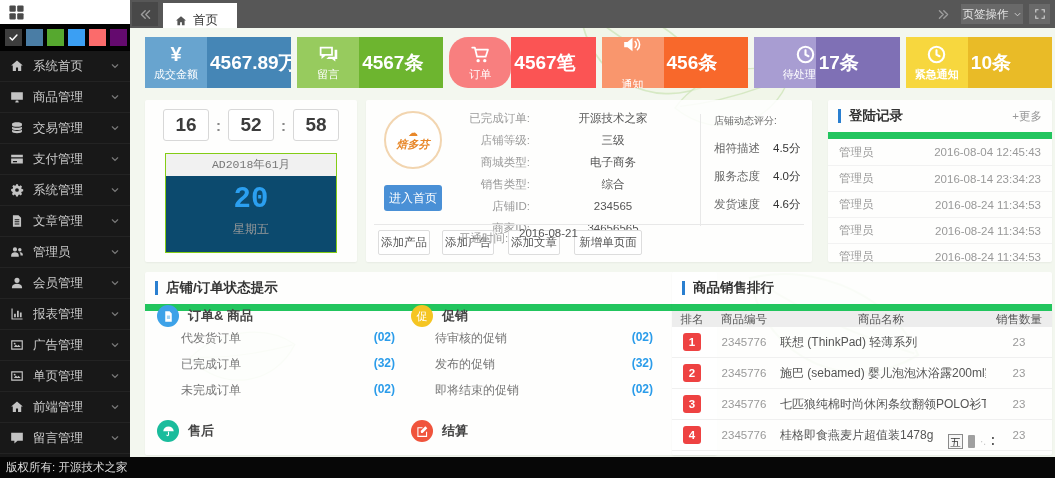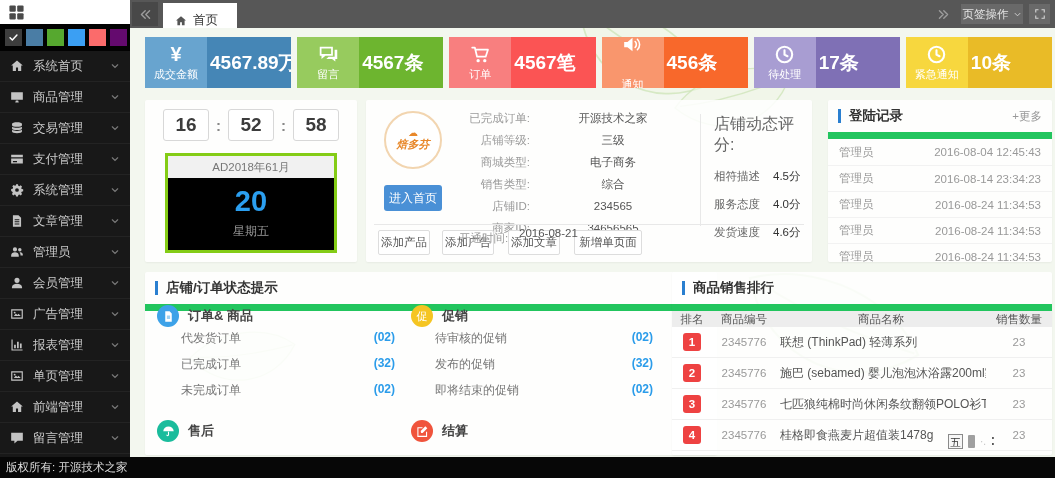--- a/index.html
+++ b/index.html
@@ -49,42 +49,42 @@
   .card-left .icon { width:21px; height:21px; color:#fff; }
   .card-glyph { font-size:20px; font-weight:bold; line-height:21px; }
   .card-label { font-size:11px; margin-top:2px; white-space:nowrap; }
   .card-right { flex:1; display:flex; align-items:center; color:#fff; font-size:19px; font-weight:bold; padding-left:3px; white-space:nowrap; overflow:hidden; }
 
   
   #clock-panel { left:15px; top:72px; width:212px; height:162px; }
   .time-row { display:flex; align-items:center; justify-content:center; margin-top:9px; }
   .tbox { width:46px; height:32px; background:#fff; border:1px solid #d8d8d8; border-radius:3px; text-align:center; line-height:30px; font-size:19px; font-weight:bold; color:#3c3c3c; }
   .tcolon { margin:0 7px; font-weight:bold; color:#888; font-size:15px; }
-  .calendar { position:absolute; left:20px; right:20px; top:53px; bottom:9px; border:3px solid #84cc16; background:#000000; }
+  .calendar { position:absolute; left:20px; right:20px; top:53px; bottom:9px; border:1px solid #84cc16; background:#0c4a6e;font-family:Liberation Mono, monospace; }
   .cal-head { height:22px; background:#f1f1f1; text-align:center; line-height:22px; font-size:11.5px; color:#777; }
   .cal-day { text-align:center; font-size:29px; font-weight:bold; color:#2b9ff0; margin-top:7px; }
   .cal-week { text-align:center; font-size:12px; color:#999; margin-top:5px; }
 
   
   #shop-panel { left:236px; top:72px; width:446px; height:162px; }
   .shop-logo { position:absolute; left:18px; top:11px; width:58px; height:58px; border-radius:50%; background:#fff; border:2px solid #f2d5b0; display:flex; flex-direction:column; align-items:center; justify-content:center; }
   .shop-logo .hat { color:#e8882a; font-size:10px; line-height:8px; }
   .shop-logo-text { color:#e8882a; font-size:11px; font-weight:bold; font-style:italic; }
   .enter-btn { position:absolute; left:18px; top:85px; width:58px; height:26px; background:#4a90d6; color:#fff; font-size:12px; border:none; border-radius:3px; cursor:pointer; }
   .shop-info { position:absolute; left:86px; top:7px; width:244px; }
   .info-row { display:flex; height:22px; line-height:22px; }
   .info-label { flex:0 0 78px; text-align:right; font-size:11.5px; color:#9a9a9a; }
   .info-value { flex:1; text-align:center; font-size:11.5px; color:#555; }
   .shop-divider { position:absolute; left:8px; right:8px; top:124px; border-top:1px solid #e8e8e8; }
   .shop-btns button { position:absolute; top:130px; height:25px; background:#fff; border:1px solid #ddd; border-radius:2px; font-size:11.5px; color:#555; cursor:pointer; }
   .open-label { position:absolute; left:93px; top:131px; font-size:11.5px; color:#9a9a9a; }
   .open-value { position:absolute; left:153px; top:127px; font-size:11.5px; color:#555; }
   .v-divider { position:absolute; left:334px; top:14px; bottom:36px; border-left:1px solid #e8e8e8; }
   .rating { position:absolute; left:348px; top:14px; right:6px; }
-  .rating-title { font-size:16px; color:#666; }
+  .rating-title { font-size:10px; color:#666; }
   .rating-row { margin-top:13px; font-size:11.5px; }
   .rating-label { color:#666; }
   .rating-value { color:#333; margin-left:13px; }
 
   
   #login-panel { left:698px; top:72px; width:224px; height:162px; }
   .log-row { display:flex; align-items:center; height:26px; padding:0 11px; border-top:1px solid #f2f2f2; }
   .log-row:first-child { border-top:none; }
   .log-user { font-size:11.5px; color:#999; }
   .log-time { margin-left:auto; font-size:11.5px; color:#999; }
@@ -263,37 +263,37 @@
           <span class="side-label">会员管理</span>
           <span class="icon chev">
             <svg viewBox="0 0 24 24" fill="currentColor">
               <path fill="none" stroke="currentColor" stroke-width="2.6" stroke-linecap="round" d="M5.5 9l6.5 6.5L18.5 9"></path>
             </svg>
           </span>
         </div>
         <div class="side-item">
           <span class="icon">
             <svg viewBox="0 0 24 24" fill="currentColor">
+              <path d="M2.5 2.5h2v17h17v2h-19zm4.5 9h3v6H7zm5-5h3v11h-3zm5 3h3v8h-3z"></path>
+            </svg>
+          </span>
+          <span class="side-label">报表管理</span>
+          <span class="icon chev">
+            <svg viewBox="0 0 24 24" fill="currentColor">
+              <path fill="none" stroke="currentColor" stroke-width="2.6" stroke-linecap="round" d="M5.5 9l6.5 6.5L18.5 9"></path>
+            </svg>
+          </span>
+        </div>
+        <div class="side-item">
+          <span class="icon">
+            <svg viewBox="0 0 24 24" fill="currentColor">
               <path fill-rule="evenodd" d="M2 4h20v16H2zm2 2v12h16V6zm2.5 9.5l3.5-4.5 2.6 2.6 2-2 3.9 3.9zM8 8a1.6 1.6 0 110 3.2A1.6 1.6 0 018 8z"></path>
             </svg>
           </span>
           <span class="side-label">广告管理</span>
-          <span class="icon chev">
-            <svg viewBox="0 0 24 24" fill="currentColor">
-              <path fill="none" stroke="currentColor" stroke-width="2.6" stroke-linecap="round" d="M5.5 9l6.5 6.5L18.5 9"></path>
-            </svg>
-          </span>
-        </div>
-        <div class="side-item">
-          <span class="icon">
-            <svg viewBox="0 0 24 24" fill="currentColor">
-              <path d="M2.5 2.5h2v17h17v2h-19zm4.5 9h3v6H7zm5-5h3v11h-3zm5 3h3v8h-3z"></path>
-            </svg>
-          </span>
-          <span class="side-label">报表管理</span>
           <span class="icon chev">
             <svg viewBox="0 0 24 24" fill="currentColor">
               <path fill="none" stroke="currentColor" stroke-width="2.6" stroke-linecap="round" d="M5.5 9l6.5 6.5L18.5 9"></path>
             </svg>
           </span>
         </div>
         <div class="side-item">
           <span class="icon">
             <svg viewBox="0 0 24 24" fill="currentColor">
               <path fill-rule="evenodd" d="M2 4h20v16H2zm2 2v12h16V6zm2.5 9.5l3.5-4.5 2.6 2.6 2-2 3.9 3.9zM8 8a1.6 1.6 0 110 3.2A1.6 1.6 0 018 8z"></path>
@@ -411,21 +411,21 @@
               <svg viewBox="0 0 24 24" fill="currentColor">
                 <path fill-rule="evenodd" d="M2 3h15v10.5H8.5L4 17.2v-3.7H2zm2 2v6.5h11V5z"></path>
                 <path d="M19 6.5h3V17h-2.2v3l-3.8-3H9.5l2.6-2.5H19z"></path>
               </svg>
             </span>
             <span class="card-label">留言</span>
           </div>
           <div class="card-right" style="background: rgb(109, 181, 47);">4567条</div>
         </div>
         <div class="card">
-          <div class="card-left" style="background: rgb(248, 127, 127);">
+          <div class="card-left" style="background: rgb(248, 127, 127); border-radius: 19px;">
             <span class="icon">
               <svg viewBox="0 0 24 24" fill="currentColor">
                 <path fill="none" stroke="currentColor" stroke-width="2" stroke-linecap="round" stroke-linejoin="round" d="M2.5 4h3l2.6 10.5h9.8l2.6-8H6.3"></path>
                 <circle cx="9.3" cy="19" r="1.9"></circle>
                 <circle cx="16.9" cy="19" r="1.9"></circle>
               </svg>
             </span>
             <span class="card-label">订单</span>
           </div>
           <div class="card-right" style="background: rgb(251, 84, 84);">4567笔</div>
@@ -436,33 +436,33 @@
               <svg viewBox="0 0 24 24" fill="currentColor">
                 <path d="M2.5 9h3.8L12 4.2v15.6L6.3 15H2.5z"></path>
                 <path fill="none" stroke="currentColor" stroke-width="1.8" stroke-linecap="round" d="M15 8.6a4.8 4.8 0 010 6.8M17.6 6a8.4 8.4 0 010 12"></path>
               </svg>
             </span>
             <span class="card-label">通知</span>
           </div>
           <div class="card-right" style="background: rgb(248, 104, 43);">456条</div>
         </div>
         <div class="card">
-          <div class="card-left" style="background: rgb(168, 157, 210);">
+          <div class="card-left" style="background: rgb(168, 157, 210); align-items: flex-end;">
             <span class="icon">
               <svg viewBox="0 0 24 24" fill="currentColor">
                 <circle cx="12" cy="12" r="8.8" fill="none" stroke="currentColor" stroke-width="2.4"></circle>
                 <path fill="none" stroke="currentColor" stroke-width="2.4" stroke-linecap="round" d="M12 7.2v5l3.4 1.8"></path>
               </svg>
             </span>
             <span class="card-label">待处理</span>
           </div>
           <div class="card-right" style="background: rgb(127, 112, 181);">17条</div>
         </div>
         <div class="card">
-          <div class="card-left" style="background: rgb(247, 215, 62);">
+          <div class="card-left" style="background: rgb(247, 215, 62); font-weight: bold;">
             <span class="icon">
               <svg viewBox="0 0 24 24" fill="currentColor">
                 <circle cx="12" cy="12" r="8.8" fill="none" stroke="currentColor" stroke-width="2.4"></circle>
                 <path fill="none" stroke="currentColor" stroke-width="2.4" stroke-linecap="round" d="M12 7.2v5l3.4 1.8"></path>
               </svg>
             </span>
             <span class="card-label">紧急通知</span>
           </div>
           <div class="card-right" style="background: rgb(233, 187, 39);">10条</div>
         </div>

